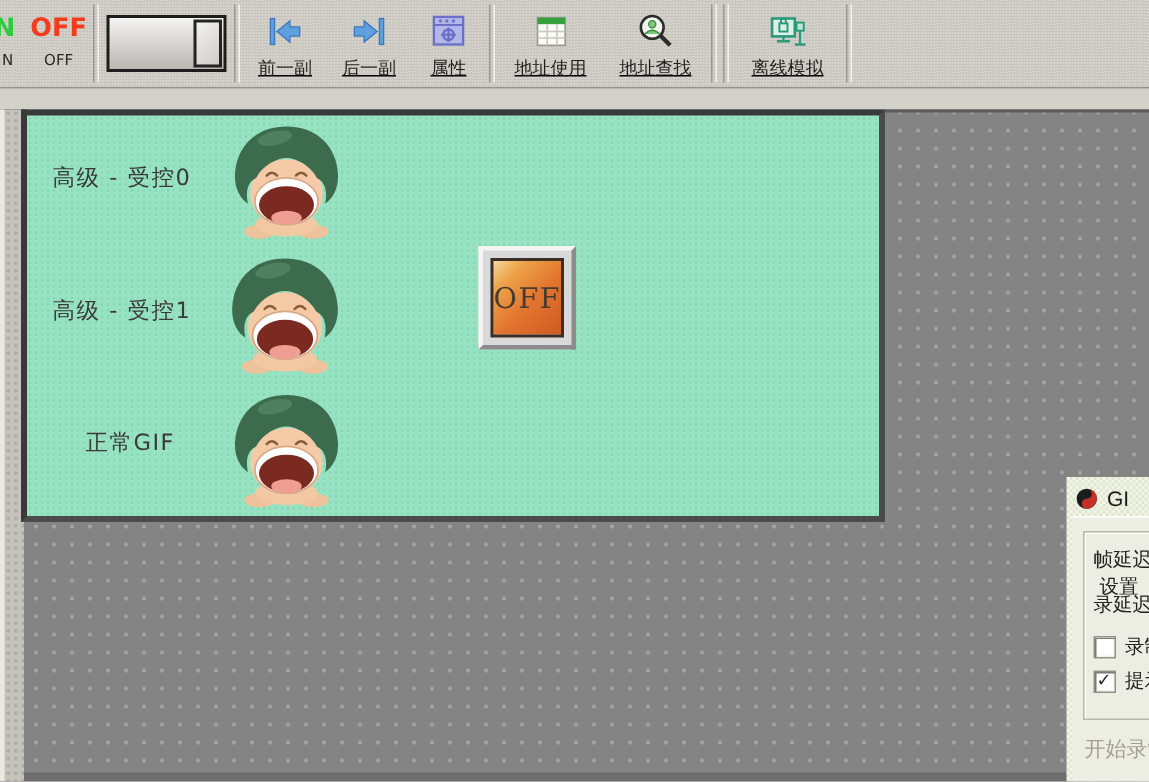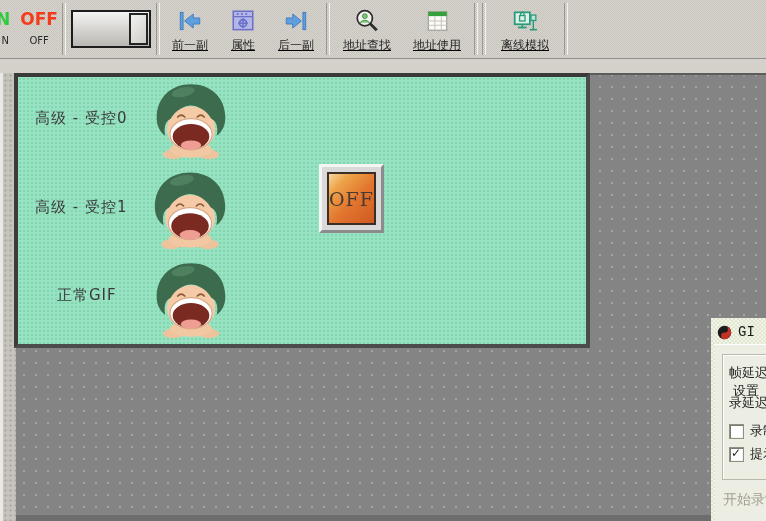--- a/index.html
+++ b/index.html
@@ -62,21 +62,21 @@
     background:linear-gradient(135deg,#f6d79e 0%,#eda449 22%,#e2762f 55%,#cf5a22 100%);
     display:flex;align-items:center;justify-content:center;}
   .offbtn .txt{font-family:"DejaVu Serif","Liberation Serif",serif;font-size:19px;color:#4a3b30;letter-spacing:1px;}
 
   
   .dialog{position:absolute;left:711px;top:318px;width:190px;height:210px;
     background-image:conic-gradient(#dfe8cf 25%,#f2f4ea 0 50%,#dfe8cf 0 75%,#f2f4ea 0);
     background-size:4px 4px;
     padding:2px 0 0 4px;box-sizing:border-box;}
   .dlg-title{height:24px;display:flex;align-items:center;gap:6px;padding-left:2px;}
-  .dlg-title .t{font-size:14px;color:#1a1a1a;font-family:Liberation Mono, monospace;}
+  .dlg-title .t{font-size:14px;color:#1a1a1a;font-family:Liberation Sans, sans-serif;}
   .dlg-body{background:#edeee3;height:180px;position:relative;border-top:1px solid #fff;}
   .groupbox{position:absolute;left:7px;top:9px;width:170px;height:124px;
     border:1px solid #b9b9a9;box-shadow:inset 1px 1px 0 #fff;}
   .groupbox .legend{position:absolute;left:6px;top:-9px;background:#edeee3;padding:0 4px;font-size:13px;color:#222;margin-top:36px;}
   .fld{position:absolute;font-size:13px;color:#222;white-space:nowrap;}
   .cbrow{position:absolute;display:flex;align-items:center;gap:6px;white-space:nowrap;}
   .cb{width:13px;height:13px;background:#fff;border:1px solid #909084;
     box-shadow:inset 1px 1px 0 #7a7a70,inset -1px -1px 0 #f4f4ee;position:relative;flex:0 0 auto;}
   .cb.checked::after{content:"✓";position:absolute;left:1px;top:-2px;font-size:12px;color:#222;}
   .cbrow .cl{font-size:13px;color:#222;}
@@ -133,72 +133,72 @@
     <div class="tb-btn" style="width:56px">
       <span class="ic">
         <svg width="26" height="26" viewBox="0 0 24 24">
             <rect x="3" y="4" width="2.6" height="16" fill="#5f9fdd" stroke="#3a78c0" stroke-width="0.8"></rect>
             <polygon points="7,12 15,5.5 15,9.2 21,9.2 21,14.8 15,14.8 15,18.5" fill="#5f9fdd" stroke="#3a78c0" stroke-width="0.8"></polygon>
           </svg>
       </span>
       <span class="lbl">前一副</span>
     </div>
 
+    <div class="tb-btn" style="width:56px">
+      <span class="ic">
+        <svg width="26" height="26" viewBox="0 0 24 24">
+            <rect x="18.4" y="4" width="2.6" height="16" fill="#5f9fdd" stroke="#3a78c0" stroke-width="0.8"></rect>
+            <polygon points="17,12 9,5.5 9,9.2 3,9.2 3,14.8 9,14.8 9,18.5" fill="#5f9fdd" stroke="#3a78c0" stroke-width="0.8"></polygon>
+          </svg>
+      </span>
+      <span class="lbl">后一副</span>
+    </div>
+
     <div class="tb-btn" style="width:50px">
       <span class="ic">
         <svg width="26" height="26" viewBox="0 0 24 24">
             <rect x="3" y="3" width="18" height="17" fill="#b2b6e8" stroke="#6a70c8" stroke-width="1.4"></rect>
             <line x1="3" y1="8" x2="21" y2="8" stroke="#6a70c8" stroke-width="1.2"></line>
             <circle cx="7" cy="5.5" r="1" fill="#6a70c8"></circle>
             <circle cx="11" cy="5.5" r="1" fill="#6a70c8"></circle>
             <circle cx="15" cy="5.5" r="1" fill="#6a70c8"></circle>
             <circle cx="12" cy="14" r="3.2" fill="none" stroke="#6a70c8" stroke-width="1.6"></circle>
             <line x1="12" y1="9.5" x2="12" y2="18.5" stroke="#6a70c8" stroke-width="1.4"></line>
             <line x1="7.5" y1="14" x2="16.5" y2="14" stroke="#6a70c8" stroke-width="1.4"></line>
           </svg>
       </span>
       <span class="lbl">属性</span>
     </div>
 
-    <div class="tb-btn" style="width:56px">
-      <span class="ic">
-        <svg width="26" height="26" viewBox="0 0 24 24">
-            <rect x="18.4" y="4" width="2.6" height="16" fill="#5f9fdd" stroke="#3a78c0" stroke-width="0.8"></rect>
-            <polygon points="17,12 9,5.5 9,9.2 3,9.2 3,14.8 9,14.8 9,18.5" fill="#5f9fdd" stroke="#3a78c0" stroke-width="0.8"></polygon>
-          </svg>
-      </span>
-      <span class="lbl">后一副</span>
-    </div>
-
-    <div class="sep"></div>
-
-    <div class="tb-btn" style="width:70px">
-      <span class="ic">
-        <svg width="26" height="26" viewBox="0 0 24 24">
-            <circle cx="10" cy="9.5" r="7" fill="#f2f2ee" stroke="#2c2c2c" stroke-width="1.6"></circle>
-            <circle cx="10" cy="7.5" r="2.2" fill="#7cc87c" stroke="#3a8a3a" stroke-width="0.8"></circle>
-            <path d="M5.5 13.5 q4.5 -4.5 9 0" fill="#7cc87c" stroke="#3a8a3a" stroke-width="0.8"></path>
-            <line x1="15" y1="14.5" x2="21" y2="20.5" stroke="#2c2c2c" stroke-width="2.6"></line>
-          </svg>
-      </span>
-      <span class="lbl">地址查找</span>
-    </div>
+    <div class="sep"></div>
 
     <div class="tb-btn" style="width:70px">
       <span class="ic">
         <svg width="26" height="26" viewBox="0 0 24 24">
             <rect x="4" y="3.5" width="17" height="17" fill="#fbfbf8" stroke="#9a9a92" stroke-width="1"></rect>
             <rect x="4" y="3.5" width="17" height="4" fill="#35a03c"></rect>
             <line x1="4" y1="12" x2="21" y2="12" stroke="#c9c9c0" stroke-width="1"></line>
             <line x1="4" y1="16" x2="21" y2="16" stroke="#c9c9c0" stroke-width="1"></line>
             <line x1="10" y1="7.5" x2="10" y2="20.5" stroke="#c9c9c0" stroke-width="1"></line>
             <line x1="16" y1="7.5" x2="16" y2="20.5" stroke="#c9c9c0" stroke-width="1"></line>
           </svg>
       </span>
       <span class="lbl">地址使用</span>
+    </div>
+
+    <div class="tb-btn" style="width:70px">
+      <span class="ic">
+        <svg width="26" height="26" viewBox="0 0 24 24">
+            <circle cx="10" cy="9.5" r="7" fill="#f2f2ee" stroke="#2c2c2c" stroke-width="1.6"></circle>
+            <circle cx="10" cy="7.5" r="2.2" fill="#7cc87c" stroke="#3a8a3a" stroke-width="0.8"></circle>
+            <path d="M5.5 13.5 q4.5 -4.5 9 0" fill="#7cc87c" stroke="#3a8a3a" stroke-width="0.8"></path>
+            <line x1="15" y1="14.5" x2="21" y2="20.5" stroke="#2c2c2c" stroke-width="2.6"></line>
+          </svg>
+      </span>
+      <span class="lbl">地址查找</span>
     </div>
 
     <div class="sep"></div>
 
 
 
     <div class="sep"></div>
 
     <div class="tb-btn" style="width:74px">
       <span class="ic">

